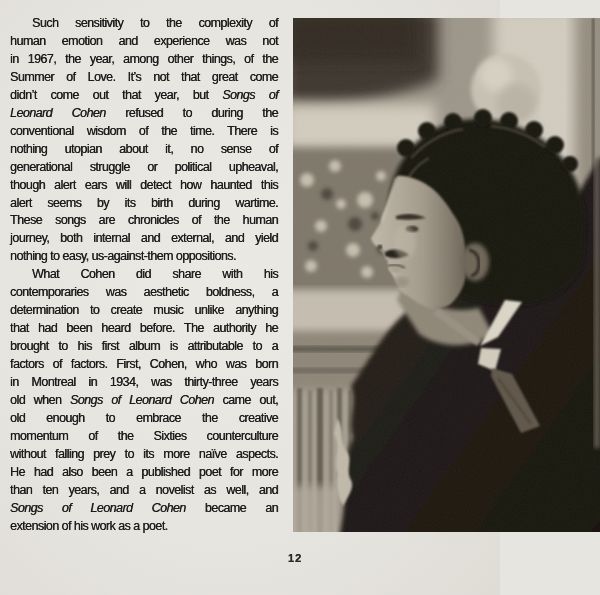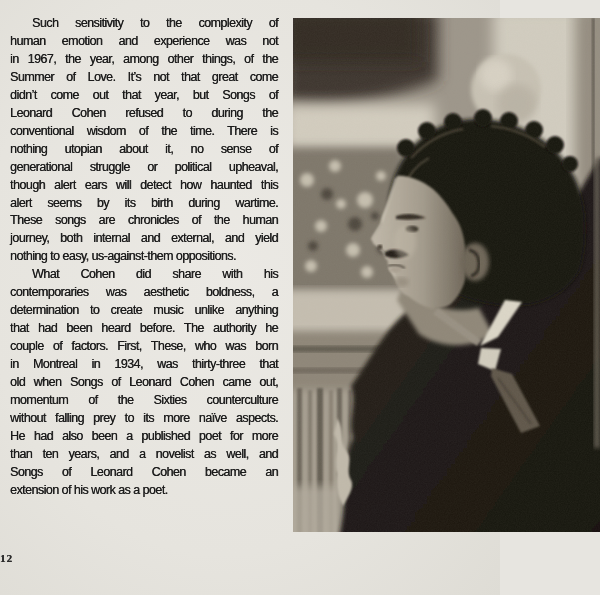--- a/index.html
+++ b/index.html
@@ -14,29 +14,28 @@
   }
   .text-col{
     position:absolute;left:10px;top:15px;width:268px;
     font-size:12.5px;line-height:17.95px;letter-spacing:-0.55px;
     color:#1a1a1a;
     text-shadow:0.35px 0 0 rgba(26,26,26,.85);
   }
   .line{text-align:justify;text-align-last:justify;text-justify:inter-word;white-space:normal;}
   .line.last{text-align-last:left;}
   .line.indent{text-indent:22px;}
-  .it{}
+  .it{font-style:italic;}
   .photo{
     position:absolute;left:293px;top:18px;width:307px;height:514px;
   }
   .page-num{
-    position:absolute;top:552px;left:0;width:590px;text-align:left;
+    position:absolute;top:552px;left:0;width:590px;text-align:center;
     font-size:11px;font-weight:bold;letter-spacing:1px;color:#2b2b2b;
     text-shadow:0.2px 0 0 #2b2b2b;
-    font-family:Liberation Serif, serif;
   }
 </style>
 </head>
 <body>
 
 <div class="page">
 
   <div class="text-col">
       <div class="line indent"><span>Such sensitivity to the complexity of</span></div>
       <div class="line"><span>human emotion and experience was not</span></div>
@@ -49,23 +48,25 @@
       <div class="line"><span>generational struggle or political upheaval,</span></div>
       <div class="line"><span>though alert ears will detect how haunted this</span></div>
       <div class="line"><span>alert seems by its birth during wartime.</span></div>
       <div class="line"><span>These songs are chronicles of the human</span></div>
       <div class="line"><span>journey, both internal and external, and yield</span></div>
       <div class="line last"><span>nothing to easy, us-against-them oppositions.</span></div>
       <div class="line indent"><span>What Cohen did share with his</span></div>
       <div class="line"><span>contemporaries was aesthetic boldness, a</span></div>
       <div class="line"><span>determination to create music unlike anything</span></div>
       <div class="line"><span>that had been heard before. The authority he</span></div>
-      <div class="line"><span>couple of factors. First, These, who was born</span></div>
-      <div class="line"><span>in Montreal in 1934, was thirty-three that</span></div>
+      <div class="line"><span>brought to his first album is attributable to a</span></div>
+      <div class="line"><span>factors of factors. First, Cohen, who was born</span></div>
+      <div class="line"><span>in Montreal in 1934, was thirty-three years</span></div>
       <div class="line"><span>old when </span><span class="it">Songs of Leonard Cohen</span><span> came out,</span></div>
+      <div class="line"><span>old enough to embrace the creative</span></div>
       <div class="line"><span>momentum of the Sixties counterculture</span></div>
       <div class="line"><span>without falling prey to its more naïve aspects.</span></div>
       <div class="line"><span>He had also been a published poet for more</span></div>
       <div class="line"><span>than ten years, and a novelist as well, and</span></div>
       <div class="line"><span class="it">Songs of Leonard Cohen</span><span> became an</span></div>
       <div class="line last"><span>extension of his work as a poet.</span></div>
     </div>
 
   <div class="photo">
     <svg width="307" height="514" viewBox="0 0 307 514">

